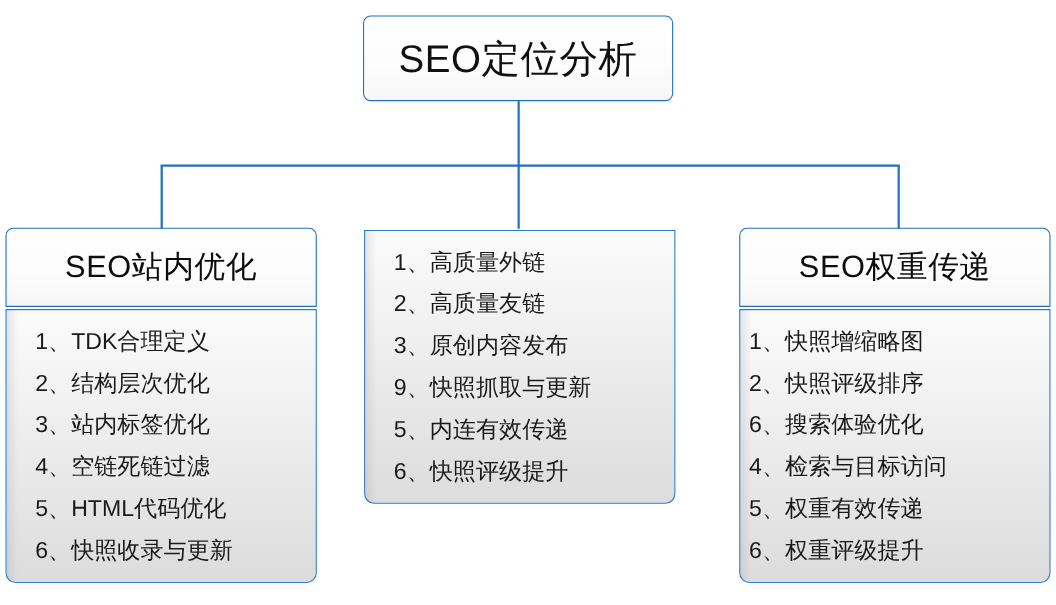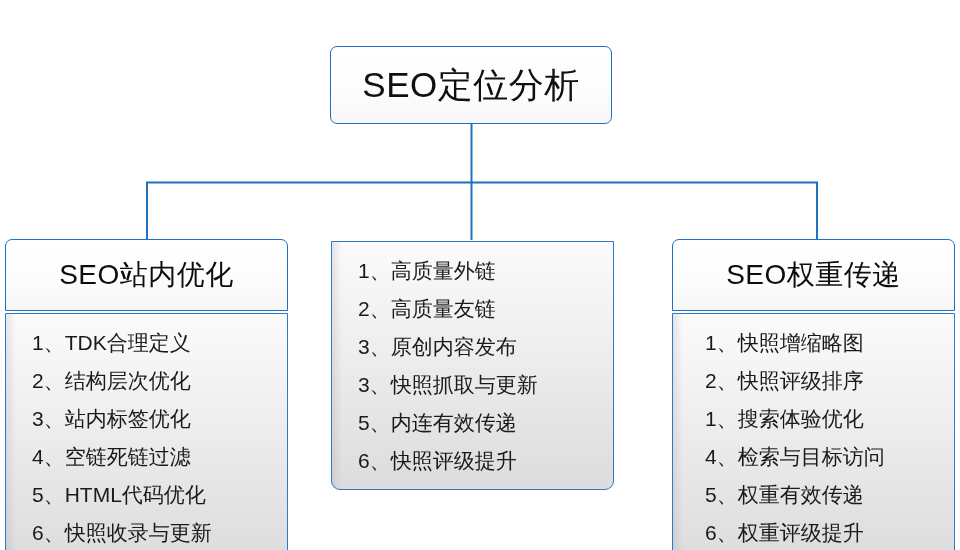--- a/index.html
+++ b/index.html
@@ -15,21 +15,20 @@
     font-family: "Liberation Sans", "DejaVu Sans", sans-serif;
     position: relative;
   }
 
   #diagram {
     position: absolute;
     left: 0;
     top: 0;
     width: 960px;
     height: 454px;
-    margin-top: 32px;
   }
 
   
   .connectors {
     position: absolute;
     left: 0;
     top: 0;
     width: 960px;
     height: 550px;
     pointer-events: none;
@@ -103,21 +102,21 @@
     list-style: none;
     margin: 0;
     padding: 0 0 0 26px;
   }
   .item {
     font-size: 21px;
     line-height: 38px;
     color: #1a1a1a;
     white-space: nowrap;
   }
-  .col-2 .item-list { padding-left: 32px; }
+  .col-2 .item-list { padding-left: 8px; }
   .col-1 .item-list { }
 </style>
 </head>
 <body>
 
 <div id="diagram">
 
   <svg class="connectors" viewBox="0 0 960 550" width="960" height="550" xmlns="http://www.w3.org/2000/svg">
 
     <line x1="471.5" y1="92" x2="471.5" y2="150.5" stroke="#1f70c1" stroke-width="2"></line>
@@ -150,36 +149,36 @@
       </ul>
     </div>
   </div>
 
   <div class="column col-1">
     <div class="col-body">
       <ul class="item-list">
         <li class="item">1、高质量外链</li>
         <li class="item">2、高质量友链</li>
         <li class="item">3、原创内容发布</li>
-        <li class="item">3、快照抓取与更新</li>
+        <li class="item">9、快照抓取与更新</li>
         <li class="item">5、内连有效传递</li>
         <li class="item">6、快照评级提升</li>
       </ul>
     </div>
   </div>
 
   <div class="column col-2">
     <div class="col-header">
       <div class="col-header-title">SEO权重传递</div>
     </div>
     <div class="col-body">
       <ul class="item-list">
         <li class="item">1、快照增缩略图</li>
         <li class="item">2、快照评级排序</li>
-        <li class="item">1、搜索体验优化</li>
+        <li class="item">6、搜索体验优化</li>
         <li class="item">4、检索与目标访问</li>
         <li class="item">5、权重有效传递</li>
         <li class="item">6、权重评级提升</li>
       </ul>
     </div>
   </div>
 
 </div>
 
 </body></html>

